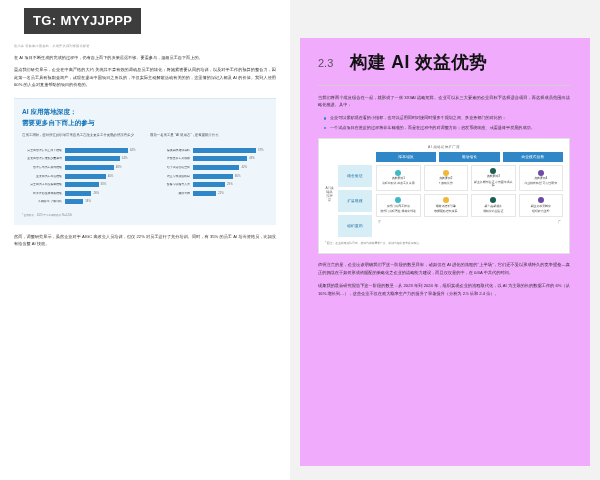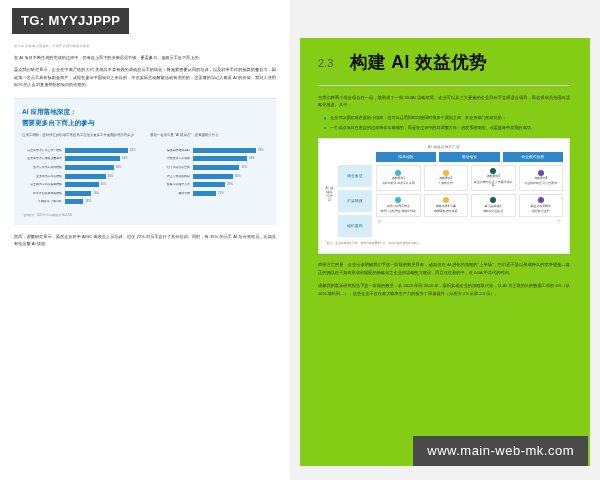--- a/index.html
+++ b/index.html
@@ -15,21 +15,21 @@
     position: relative;
   }
   .page-wrap {
     position: absolute;
     inset: 0;
     background: #f2f2f2;
   }
   
   .tg-badge {
     position: absolute;
-    left: 12px;
+    left: 24px;
     top: 8px;
     background: #3d3d3d;
     color: #ffffff;
     font-size: 13px;
     font-weight: bold;
     letter-spacing: 0.4px;
     padding: 5px 9px 6px 9px;
     z-index: 40;
   }
   .url-badge {
@@ -155,21 +155,21 @@
     display: flex;
     gap: 9px;
   }
   
   .right-page {
     position: absolute;
     left: 300px;
     top: 38px;
     width: 290px;
     height: 428px;
-    background: #84cc16;
+    background: #f0abfc;
     box-sizing: border-box;
     padding: 16px 20px 12px 18px;
     overflow: hidden;
   }
   .rp-head {
     display: flex;
     align-items: flex-end;
     gap: 10px;
     border-bottom: none;
     padding-bottom: 6px;
@@ -557,14 +557,13 @@
         </div>
       </div>
       <div class="matrix-caption">* 图注：企业战略矩阵示例，横轴为战略覆盖广度，纵轴为组织变革纵深程度。</div>
     </div>
 
     <p class="rp-para" style="margin-top:7px">值得注意的是，企业应该明确我们下这一阶段的数量目标，诸如仅在 AI 进化的流程的"上半场"，它们还不妥以形成特久的竞争壁垒—真正的拥战在于如何形成依据配的策略化之企业的战略能力建设，而且仅仅是的中，在 0/4A 中共代的时间。</p>
     <p class="rp-para">现象我的最新研究报告下这一阶段的数量：从 2023 年到 2024 年，组织实现企业的流程取代化，以 AI 为主导的长的数据工作的 6%（从 16% 增长到…），这些企业不仅在政大概率生产力的提升了显著提升（分析为 2.5 倍和 2.4 倍）。</p>
   </div>
 
   <div class="tg-badge">TG: MYYJJPPP</div>
-  <div class="url-badge">www.main-web-mk.com</div>
 </div>
 
 </body></html>

